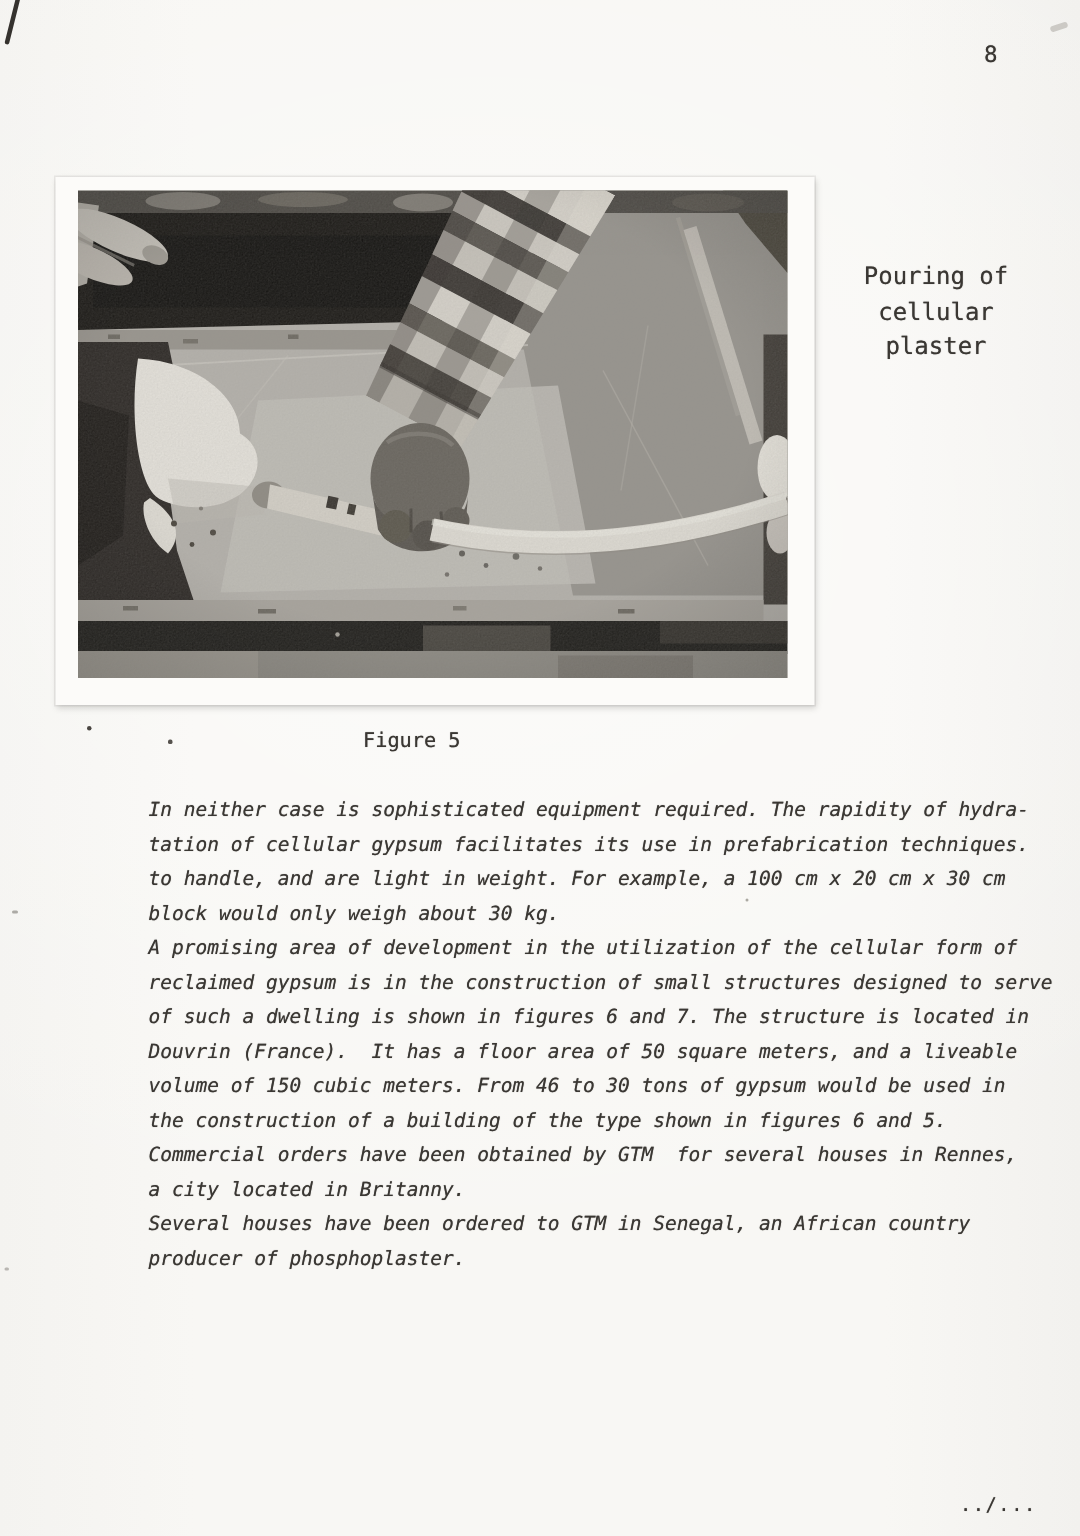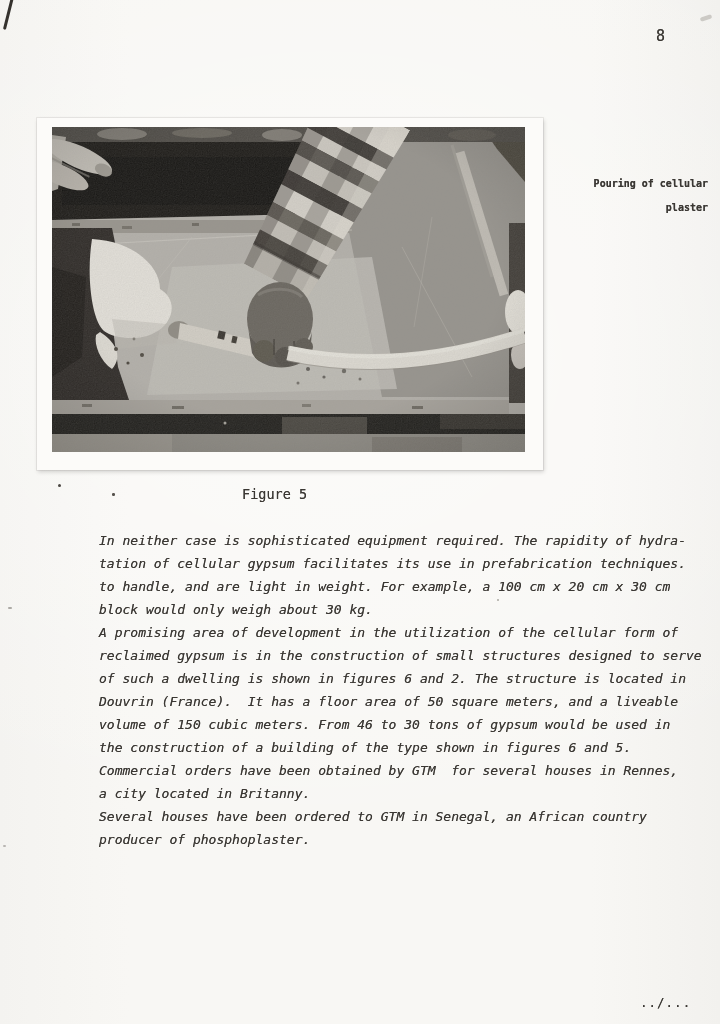--- a/index.html
+++ b/index.html
@@ -20,21 +20,21 @@
   .page-number{position:absolute;left:656px;top:27px;font-size:15px;}
   .photo-print{
     position:absolute;left:37px;top:118px;width:506px;height:352px;
     background:#fcfbf9;
     box-shadow:0 0 0 1px rgba(120,117,112,0.12), 1px 2px 4px rgba(70,68,64,0.22);
   }
   .photo-content{position:absolute;left:15px;top:9px;width:473px;height:325px;background:#b5b2ac;}
   .photo-content svg{display:block;}
   .side-caption{
     position:absolute;left:540px;top:172px;width:168px;
-    font-size:10px;line-height:23.5px;text-align:right;font-weight:bold;
+    font-size:16px;line-height:23.5px;text-align:center;
   }
   .figure-label{position:absolute;left:242px;top:486px;font-size:13.5px;}
   .body-text{position:absolute;left:99px;top:529px;width:612px;font-style:italic;}
   .body-line{font-size:13px;line-height:23px;white-space:pre;}
   .continuation{position:absolute;left:640px;top:995px;font-size:12.5px;letter-spacing:1px;}
   
   .artifact{position:absolute;pointer-events:none;}
   .a-topleft{left:7px;top:-4px;width:2.5px;height:34px;background:#35322e;transform:rotate(14deg);border-radius:2px;}
   .a-topright{left:700px;top:16px;width:12px;height:4px;background:#c2bfba;transform:rotate(-18deg);border-radius:2px;opacity:.8;}
   .a-dot1{left:58px;top:484px;width:3px;height:3px;background:#4a4642;border-radius:50%;}
@@ -209,21 +209,21 @@
 
   <div class="type figure-label">Figure 5</div>
 
   <div class="body-text">
     <div class="type body-line">In neither case is sophisticated equipment required. The rapidity of hydra-</div>
     <div class="type body-line">tation of cellular gypsum facilitates its use in prefabrication techniques.</div>
     <div class="type body-line">to handle, and are light in weight. For example, a 100 cm x 20 cm x 30 cm</div>
     <div class="type body-line">block would only weigh about 30 kg.</div>
     <div class="type body-line">A promising area of development in the utilization of the cellular form of</div>
     <div class="type body-line">reclaimed gypsum is in the construction of small structures designed to serve</div>
-    <div class="type body-line">of such a dwelling is shown in figures 6 and 2. The structure is located in</div>
+    <div class="type body-line">of such a dwelling is shown in figures 6 and 7. The structure is located in</div>
     <div class="type body-line">Douvrin (France).  It has a floor area of 50 square meters, and a liveable</div>
     <div class="type body-line">volume of 150 cubic meters. From 46 to 30 tons of gypsum would be used in</div>
     <div class="type body-line">the construction of a building of the type shown in figures 6 and 5.</div>
     <div class="type body-line">Commercial orders have been obtained by GTM  for several houses in Rennes,</div>
     <div class="type body-line">a city located in Britanny.</div>
     <div class="type body-line">Several houses have been ordered to GTM in Senegal, an African country</div>
     <div class="type body-line">producer of phosphoplaster.</div>
   </div>
 
   <div class="type continuation">../...</div>

